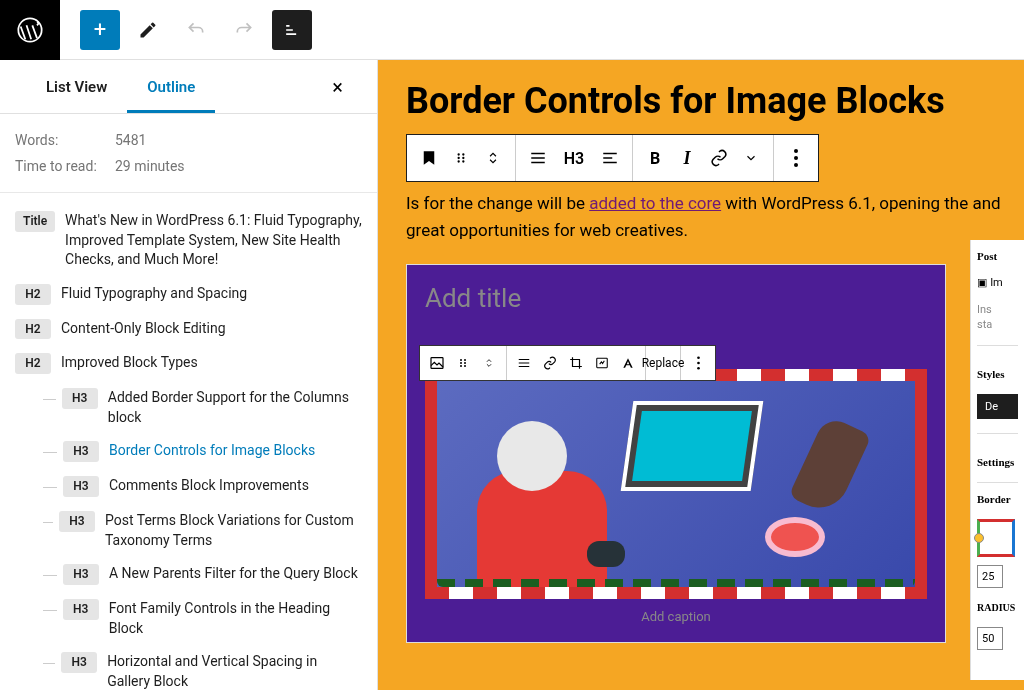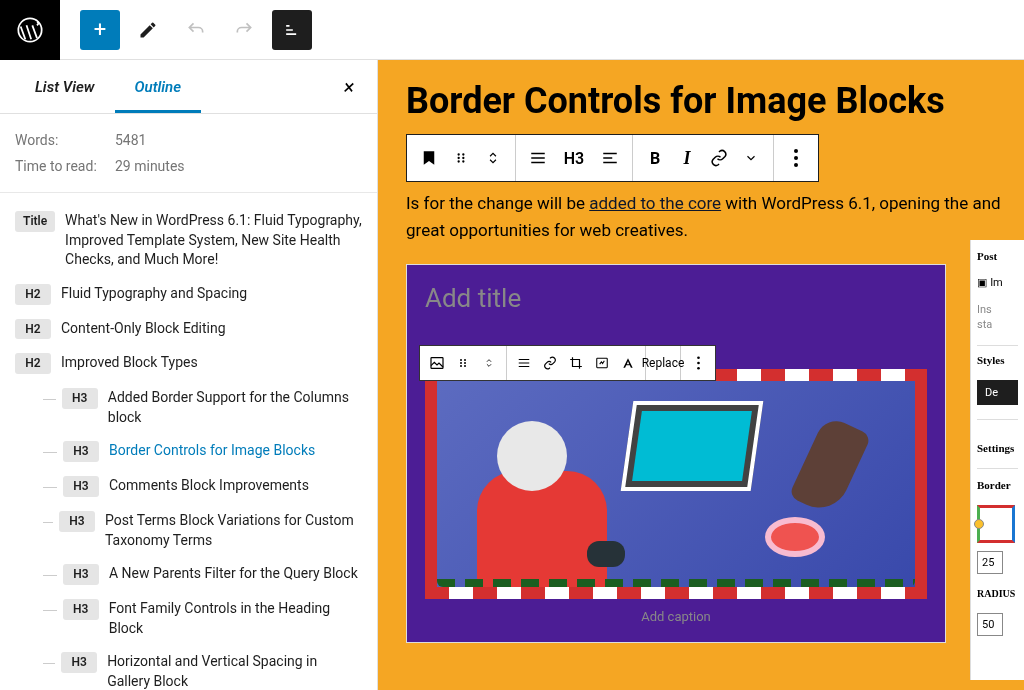--- a/index.html
+++ b/index.html
@@ -8,21 +8,21 @@
 .topbar { height: 60px; display: flex; align-items: center; background: #fff; border-bottom: 1px solid #e0e0e0; }
 .wp-logo { width: 60px; height: 60px; background: #000; display: flex; align-items: center; justify-content: center; color: #fff; }
 .topbar-btns { display: flex; align-items: center; gap: 8px; padding-left: 20px; }
 .btn-add { width: 40px; height: 40px; background: #007cba; border-radius: 3px; display: flex; align-items: center; justify-content: center; color: #fff; font-size: 22px; cursor: pointer; }
 .btn-icon { width: 40px; height: 40px; display: flex; align-items: center; justify-content: center; cursor: pointer; color: #1e1e1e; }
 .btn-icon.disabled { color: #c0c0c0; }
 .btn-icon.dark { background: #1e1e1e; color: #fff; border-radius: 3px; }
 
 .main { display: flex; height: 630px; }
 .sidebar { width: 378px; background: #fff; border-right: 1px solid #e0e0e0; overflow-y: auto; }
-.tabs { display: flex; align-items: center; border-bottom: 1px solid #e0e0e0; padding: 0 15px; height: 54px; font-style: italic; }
+.tabs { display: flex; align-items: center; border-bottom: 1px solid #e0e0e0; padding: 0 26px; height: 54px; }
 .tab { font-size: 15px; font-weight: 600; padding: 16px 20px; cursor: pointer; color: #1e1e1e; position: relative; }
 .tab.active { color: #007cba; }
 .tab.active::after { content: ''; position: absolute; bottom: -1px; left: 0; right: 0; height: 3px; background: #007cba; }
 .tab-close { margin-left: auto; font-size: 20px; cursor: pointer; padding: 8px; }
 
 .stats { padding: 18px 15px; border-bottom: 1px solid #e8e8e8; }
 .stat-row { display: flex; font-size: 14px; color: #757575; margin-bottom: 10px; }
 .stat-row:last-child { margin-bottom: 0; }
 .stat-label { width: 100px; }
 
@@ -35,21 +35,21 @@
 .outline-text.active { color: #007cba; }
 
 .content { flex: 1; background: #f5a623; padding: 20px 0 0 28px; position: relative; overflow: hidden; }
 .content-title { font-size: 36px; font-weight: 700; color: #000; margin-bottom: 12px; }
 .content-toolbar { display: flex; background: #fff; border: 1px solid #1e1e1e; width: fit-content; height: 48px; margin-bottom: 8px; }
 .tb-group { display: flex; align-items: center; border-right: 1px solid #ccc; padding: 0 6px; }
 .tb-group:last-child { border-right: none; }
 .tb-btn { width: 32px; height: 36px; display: flex; align-items: center; justify-content: center; cursor: pointer; font-size: 14px; font-weight: 600; }
 .tb-btn.wide { width: 40px; }
 .content-text { font-size: 17px; color: #000; line-height: 1.6; margin-bottom: 20px; }
-.content-text a { color: #0f172a; text-decoration: underline; }
+.content-text a { color: #701a75; text-decoration: underline; }
 
 .nested { background: #4c1d95; border: 1px solid #ddd; padding: 18px; margin-top: 10px; width: 540px; position: relative; }
 .nested-title { font-size: 26px; color: #888; margin-bottom: 20px; }
 .nested-toolbar { display: flex; border: 1px solid #333; background: #fff; width: fit-content; height: 36px; position: absolute; top: 80px; left: 12px; z-index: 5; }
 .ntb-group { display: flex; align-items: center; border-right: 1px solid #ccc; padding: 0 4px; }
 .ntb-group:last-child { border-right: none; }
 .ntb-btn { width: 26px; height: 30px; display: flex; align-items: center; justify-content: center; cursor: pointer; font-size: 11px; }
 .ntb-replace { padding: 0 10px; font-size: 12px; }
 
 .img-preview { margin-top: 56px; border: 12px solid; border-image: repeating-linear-gradient(90deg, #d32f2f 0 24px, #fff 24px 48px) 12; border-left: 12px solid #4caf50; border-right-style: dotted; border-right-color: #1976d2; background: linear-gradient(135deg, #5c6bc0, #3949ab); height: 230px; border-radius: 18px; position: relative; overflow: hidden; }
@@ -324,21 +324,21 @@
         </div>
       </div>
       <div class="img-caption">Add caption</div>
     </div>
 
     <div class="right-panel">
       <div class="rp-row rp-label">Post</div>
       <div class="rp-row">▣ <span>Im</span></div>
       <div class="rp-row" style="color:#888;">Ins</div>
       <div class="rp-row" style="color:#888;margin-top:-12px;">sta</div>
-      <div class="rp-row rp-label" style="border-top:1px solid #ddd;padding-top:8px;">Styles</div>
+      <div class="rp-row rp-label" style="border-top:1px solid #ddd;padding-top:22px;">Styles</div>
       <div class="rp-btn">De</div>
       <div class="rp-row rp-label" style="border-top:1px solid #ddd;padding-top:22px;margin-top:14px;">Settings</div>
       <div class="rp-row rp-label" style="border-top:1px solid #ddd;padding-top:10px;">Border</div>
       <div class="rp-border-sq">
           <div class="dot"></div>
         </div>
       <input class="rp-input" value="25" style="">
       <div class="rp-row rp-label" style="margin-top:14px;font-size:10px;">RADIUS</div>
       <input class="rp-input" value="50" style="">
     </div>

